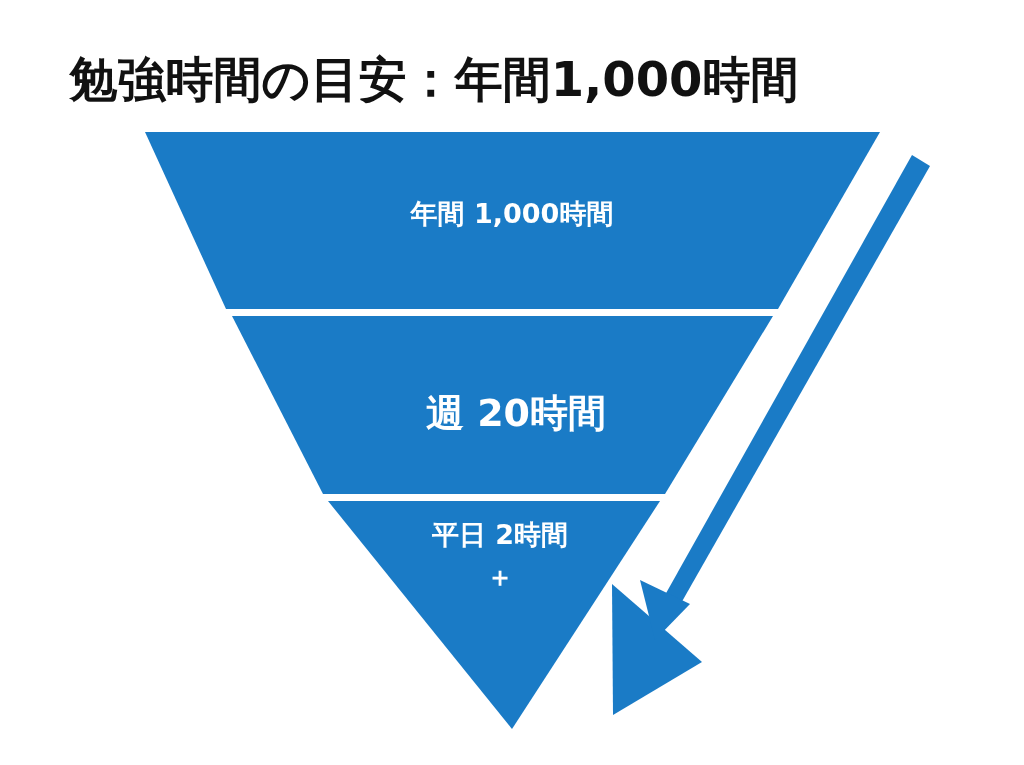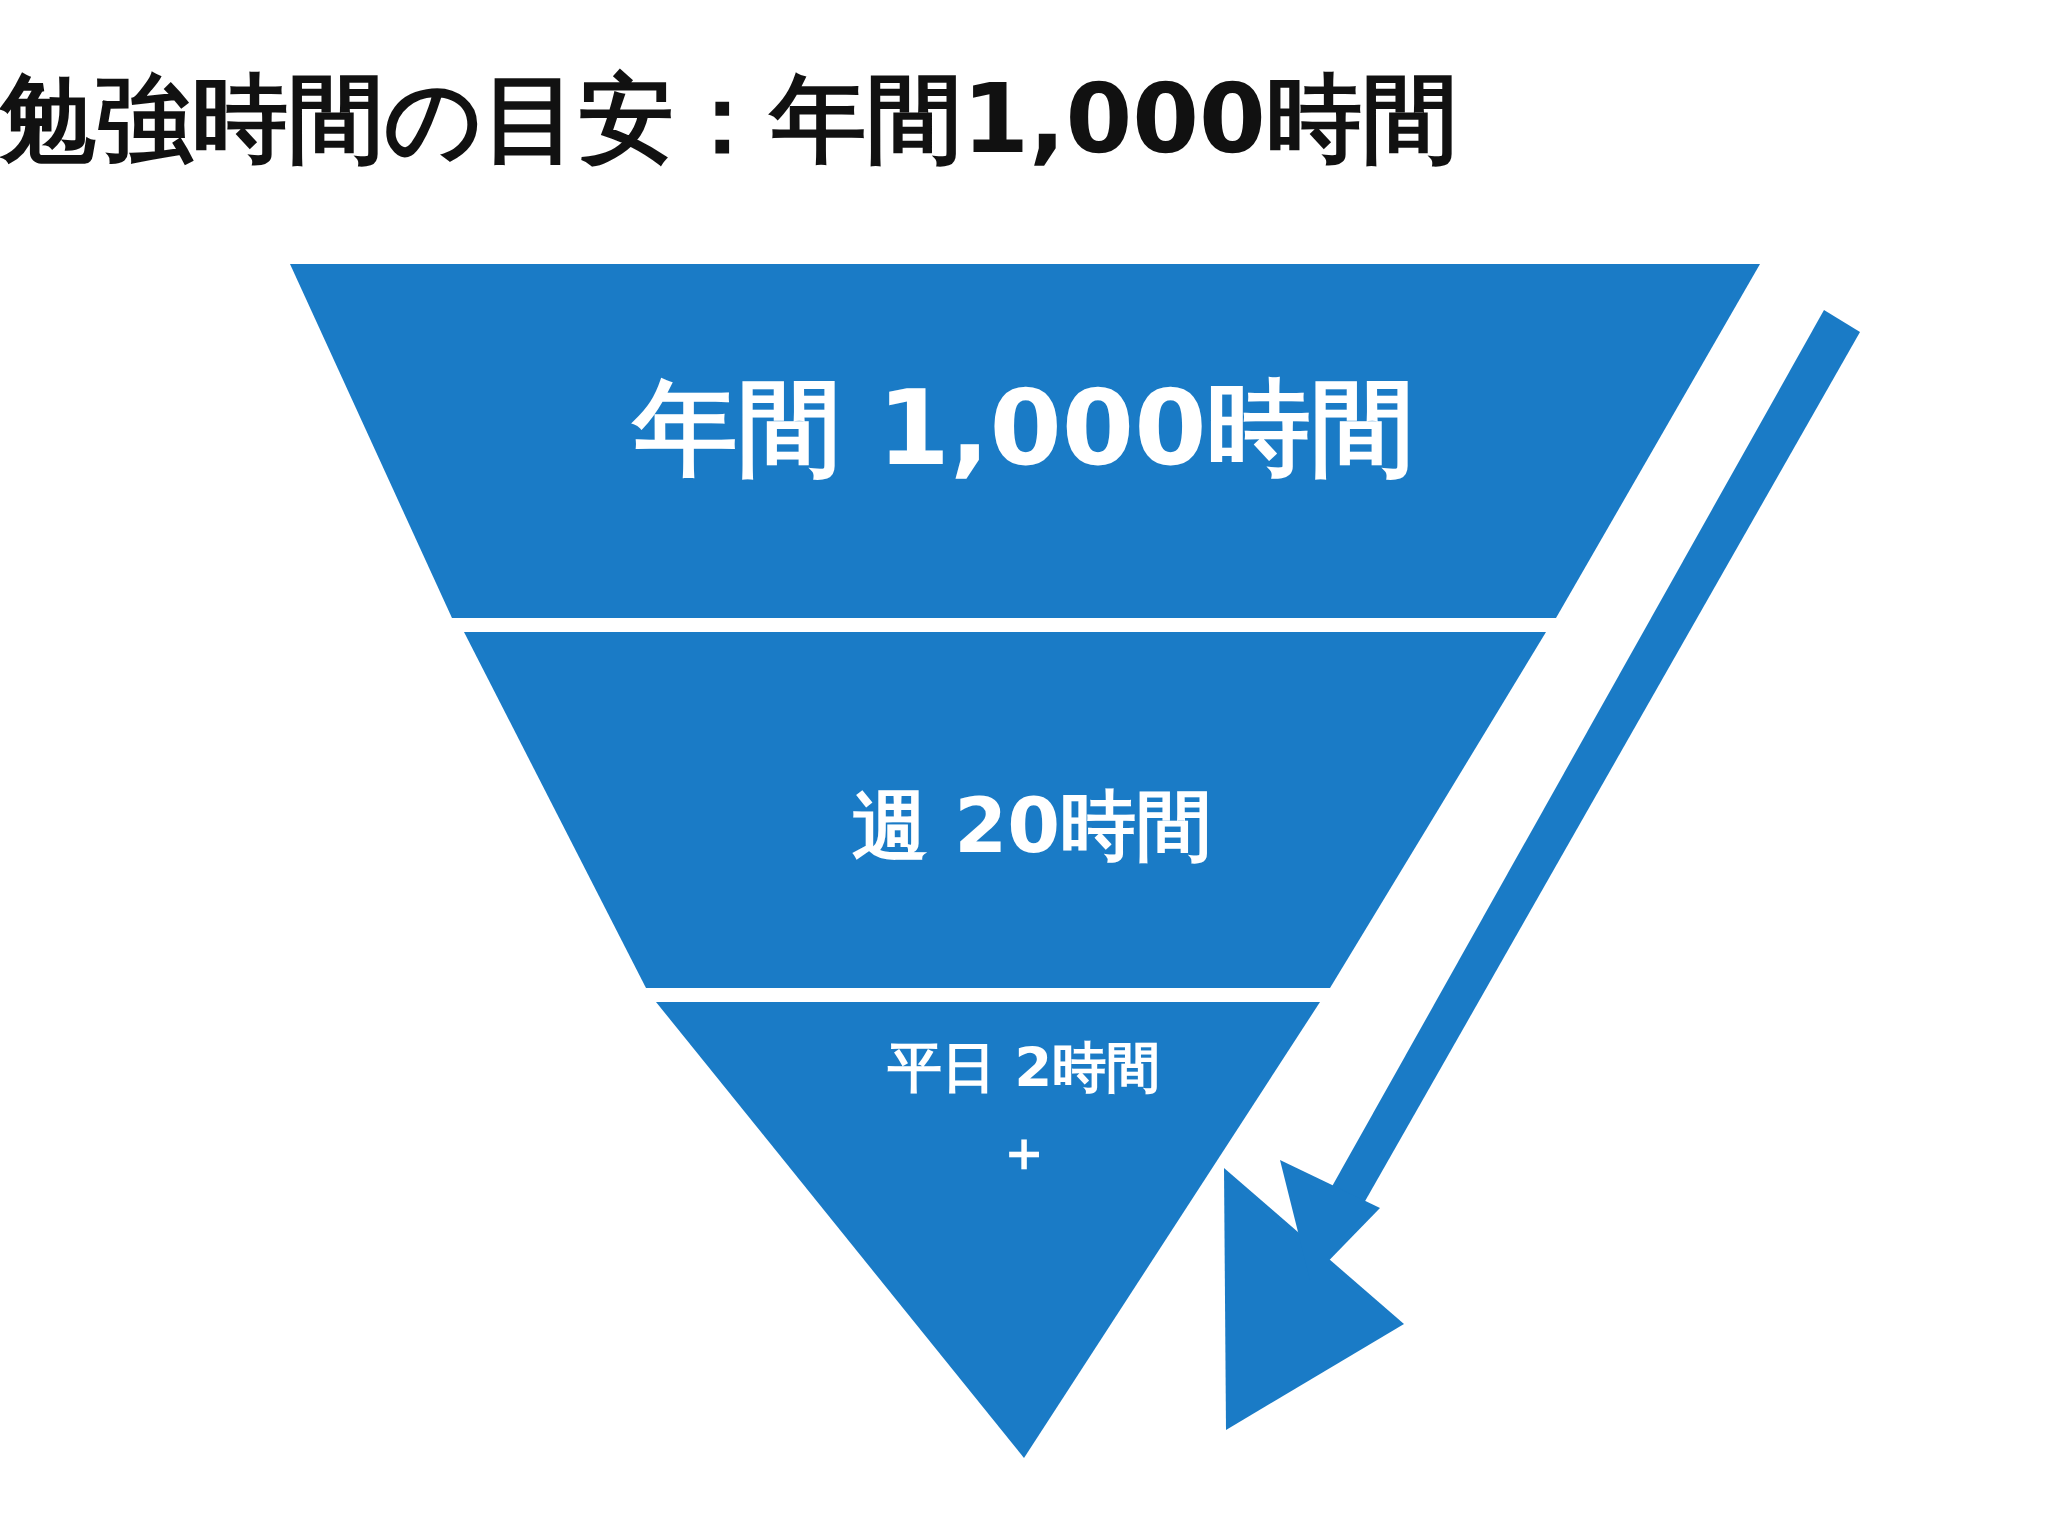--- a/index.html
+++ b/index.html
@@ -1,30 +1,30 @@
 <!DOCTYPE html>
 <html><head>
 <meta charset="utf-8">
 <style>
   html, body { margin: 0; padding: 0; }
   body {
     width: 1024px; height: 765px; background: #ffffff; position: relative; overflow: hidden;
     font-family: "DejaVu Sans", "Liberation Sans", sans-serif;
   }
   .title {
-    position: absolute; left: 0; top: 28px; width: 868px; text-align: left;
+    position: absolute; left: 0; top: 48px; width: 868px; text-align: center;
     font-size: 48px; font-weight: bold; color: #111111; letter-spacing: 0px;
   }
   svg.diagram { position: absolute; left: 0; top: 0; }
   .label {
     position: absolute; color: #ffffff; font-weight: bold; text-align: center;
   }
-  .l1 { left: 262px; width: 500px; top: 180px; font-size: 52px; }
+  .l1 { left: 262px; width: 500px; top: 196px; font-size: 27px; }
   .l2 { left: 316px; width: 400px; top: 388px; font-size: 38px; }
-  .l3 { left: 412px; width: 200px; top: 514px; font-size: 27px; line-height: 42px; }
+  .l3 { left: 400px; width: 200px; top: 514px; font-size: 27px; line-height: 42px; }
   .l3 span { display: block; }
 </style>
 </head>
 <body>
 
 <div class="title">勉強時間の目安：年間1,000時間</div>
 
 <svg class="diagram" width="1024" height="765" viewBox="0 0 1024 765">
 
   <polygon points="145,132 880,132 778,309 226,309" fill="#1a7bc6"></polygon>

